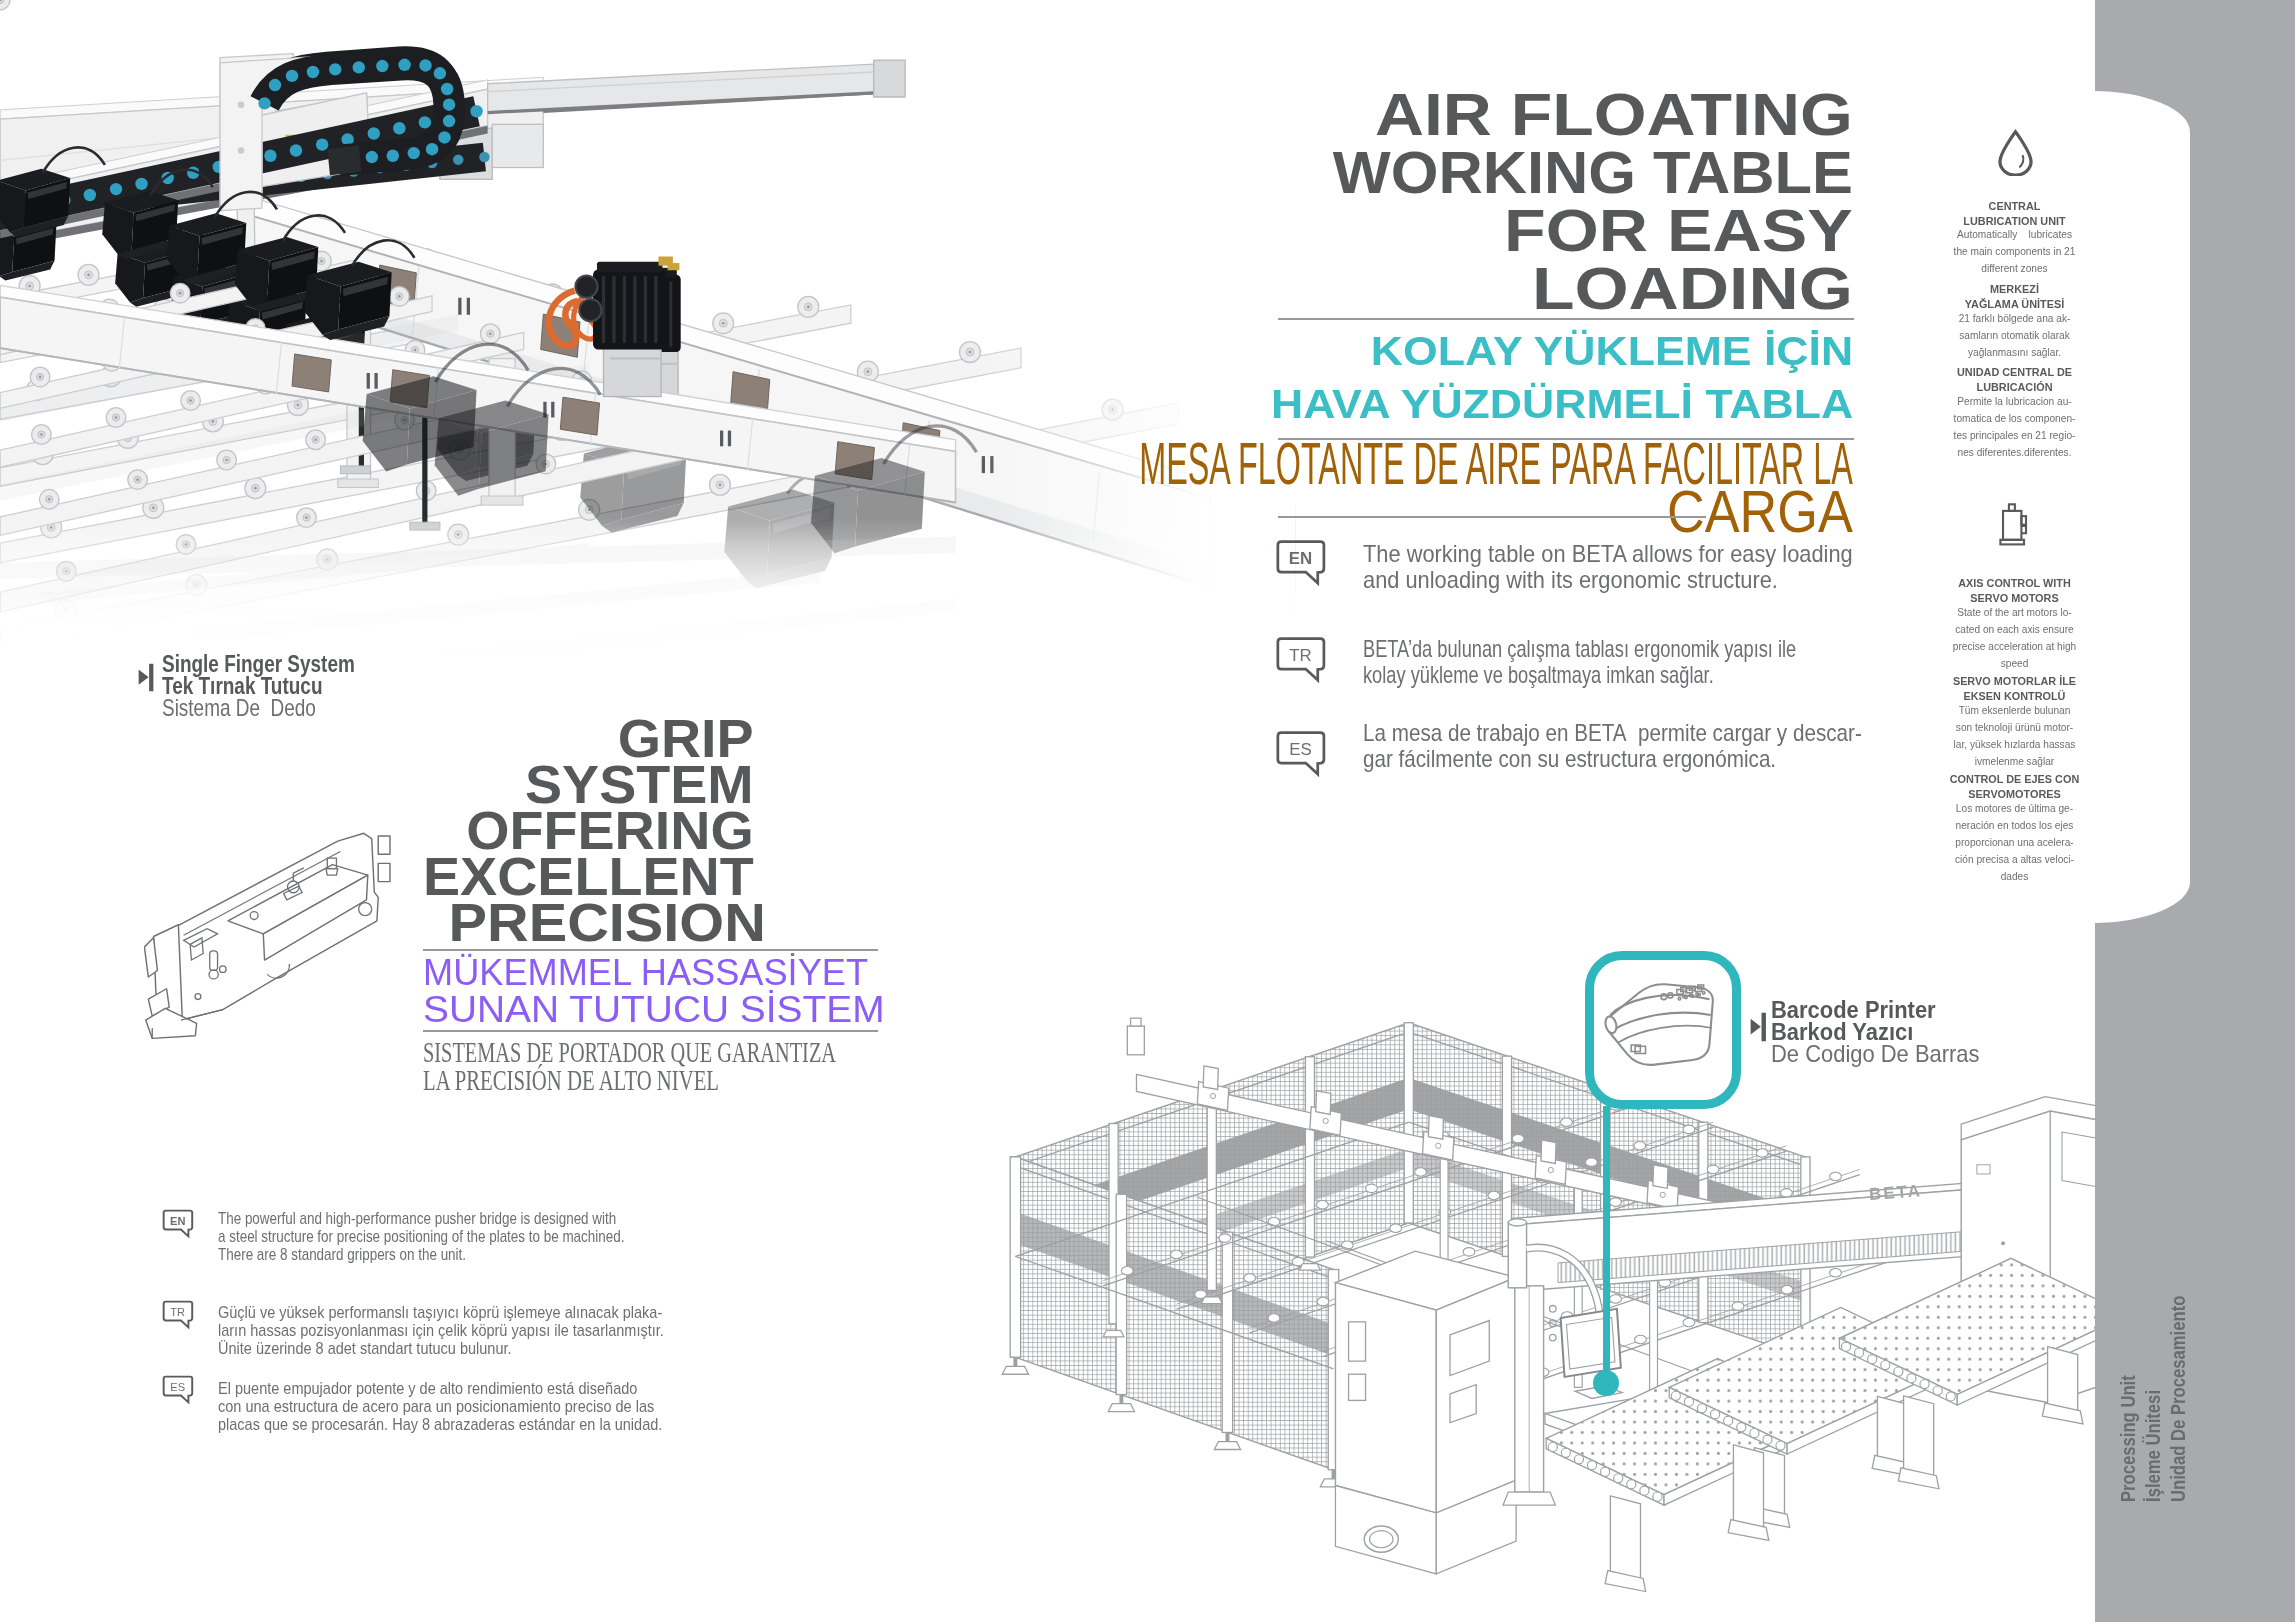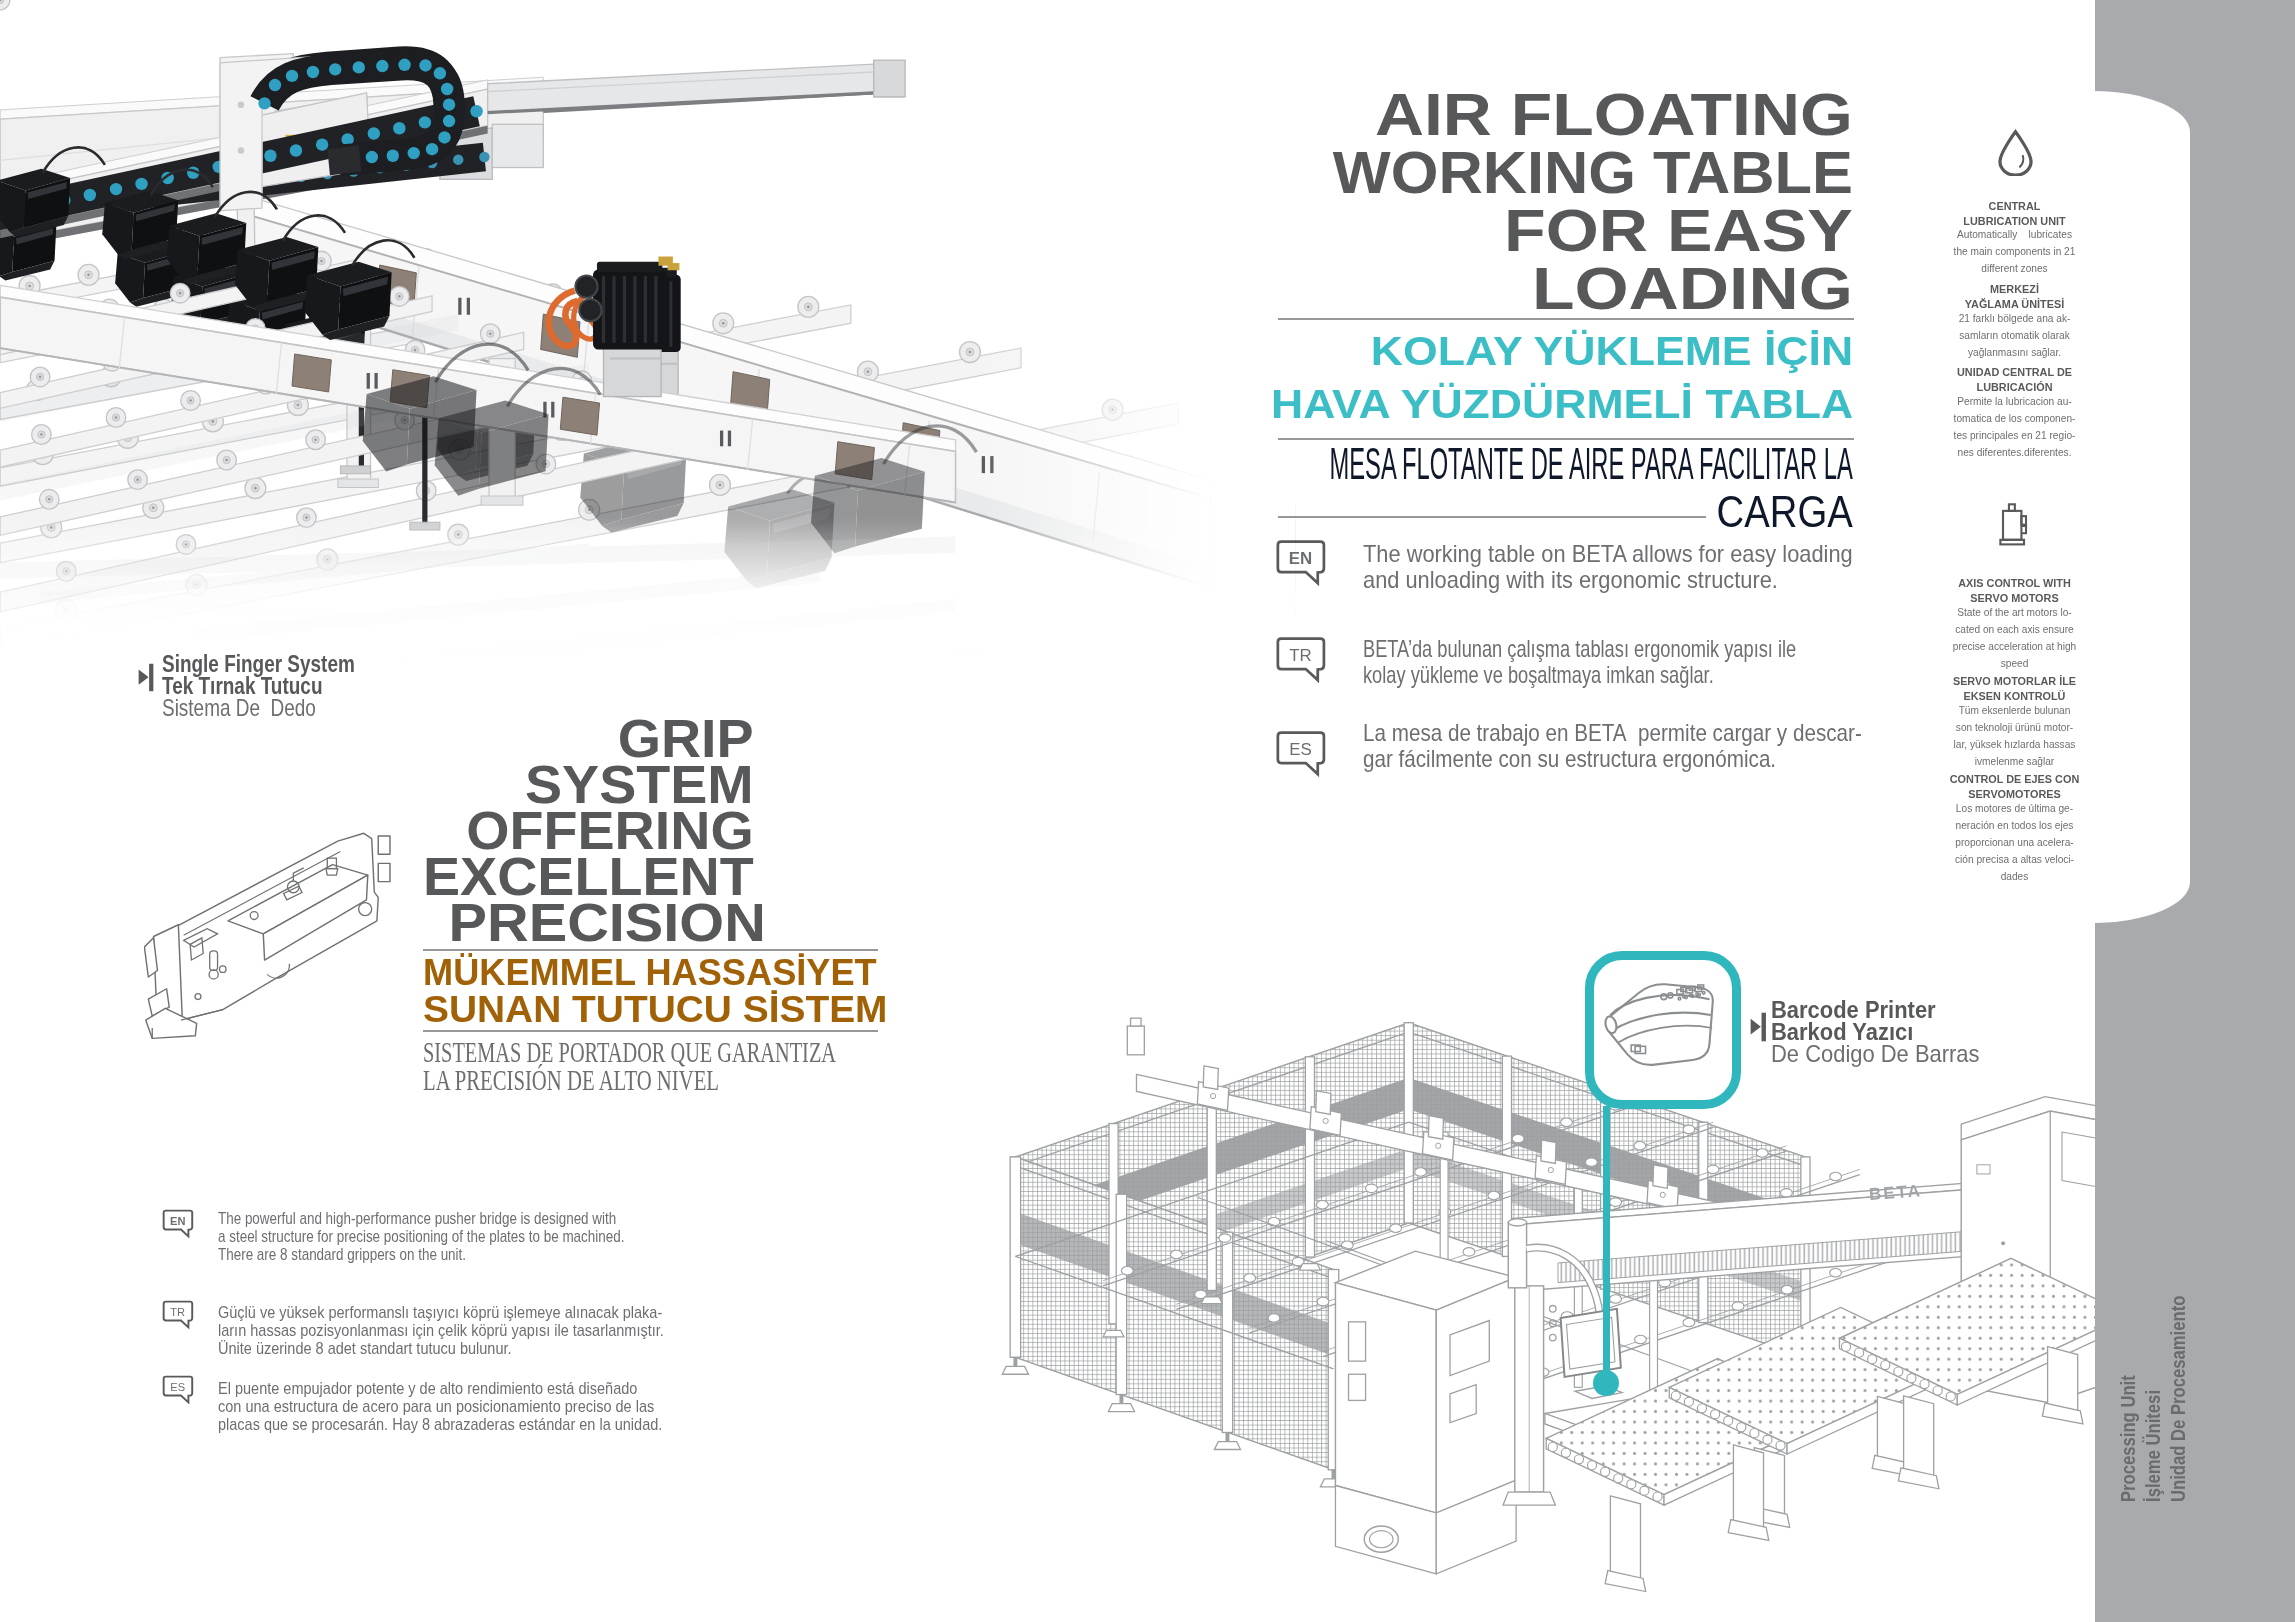--- a/index.html
+++ b/index.html
@@ -838,21 +838,21 @@
 </svg>
 
 <div class="abs griph" style="left:423px;top:715px;">
   <div id="g1" style="transform:scaleX(1.03)">GRIP</div>
   <div id="g2" style="transform:scaleX(1.03)">SYSTEM</div>
   <div id="g3" style="transform:scaleX(1.03)">OFFERING</div>
   <div id="g4" style="transform:scaleX(1.03)">EXCELLENT</div>
   <div id="g5" style="transform:scaleX(1.068)">PRECISION</div>
 </div>
 <div class="rule" style="left:423px;top:949px;width:455px;"></div>
-<div class="abs" style="left:423px;top:954px;font-size:37px;line-height:37px;font-weight:bold;color:#a16207;white-space:nowrap;">
+<div class="abs" style="left:423px;top:954px;font-size:37px;line-height:37px;font-weight:normal;color:#8b5cf6;white-space:nowrap;">
   <div id="t1" style="transform:scaleX(.978);transform-origin:0 50%;">MÜKEMMEL HASSASİYET</div>
   <div id="t2" style="transform:scaleX(1.051);transform-origin:0 50%;">SUNAN TUTUCU SİSTEM</div>
 </div>
 <div class="rule" style="left:423px;top:1030px;width:455px;"></div>
 <div class="abs" style="left:423px;top:1038px;font-size:30px;line-height:28px;color:#6d6e71;white-space:nowrap;font-family:Liberation Serif, serif;">
   <div id="c1" style="transform:scaleX(.678);transform-origin:0 50%;">SISTEMAS DE PORTADOR QUE GARANTIZA</div>
   <div id="c2" style="transform:scaleX(.691);transform-origin:0 50%;">LA PRECISIÓN DE ALTO NIVEL</div>
 </div>
 
 <svg class="bub" style="left:162px;top:1209px" width="34" height="30" viewBox="0 0 52 46">
@@ -894,21 +894,21 @@
   <div id="h2" style="transform:scaleX(1.022)">WORKING TABLE</div>
   <div id="h3" style="transform:scaleX(1.137)">FOR EASY</div>
   <div id="h4" style="transform:scaleX(1.160)">LOADING</div>
 </div>
 <div class="rule" style="left:1278px;top:318px;width:576px;"></div>
 <div class="abs" style="right:442px;top:325px;font-size:40px;line-height:53px;font-weight:bold;color:#3bbec6;text-align:right;white-space:nowrap;">
   <div id="k1" style="transform-origin:100% 50%;transform:scaleX(1.115);">KOLAY YÜKLEME İÇİN</div>
   <div id="k2" style="transform-origin:100% 50%;transform:scaleX(1.115);">HAVA YÜZDÜRMELİ TABLA</div>
 </div>
 <div class="rule" style="left:1278px;top:438px;width:576px;"></div>
-<div class="abs" style="right:442px;top:440px;font-size:44px;line-height:48px;color:#0f172a;text-align:right;white-space:nowrap;">
+<div class="abs" style="right:442px;top:440px;font-size:60px;line-height:48px;color:#a16207;text-align:right;white-space:nowrap;">
   <div id="m1" style="transform:scaleX(.539);transform-origin:100% 50%;">MESA FLOTANTE DE AIRE PARA FACILITAR LA</div>
   <div id="m2" style="transform:scaleX(.87);transform-origin:100% 50%;">CARGA</div>
 </div>
 <div class="rule" style="left:1278px;top:516px;width:428px;"></div>
 
 <svg class="bub" style="left:1275px;top:539px" width="55" height="48" viewBox="0 0 84 74">
     <path d="M70.5,51 C73.6,50.6 75,48.4 75,45 V9 C75,5.6 72.8,4 69.5,4 H9 C5.6,4 4,6 4,9.4 V45 C4,48.4 5.8,51 9.2,51 H47 L65.5,68 V51.5 Z" fill="none" stroke="#595a5c" stroke-width="4.2" stroke-linejoin="miter"></path>
     <text x="39" y="39" font-size="26" font-weight="bold" fill="#6d6e71" text-anchor="middle">EN</text>
   </svg>
 <div class="ptext" style="left:1363px;top:542px;font-size:23.6px;line-height:25.5px;transform:scaleX(.925);transform-origin:0 0;">

